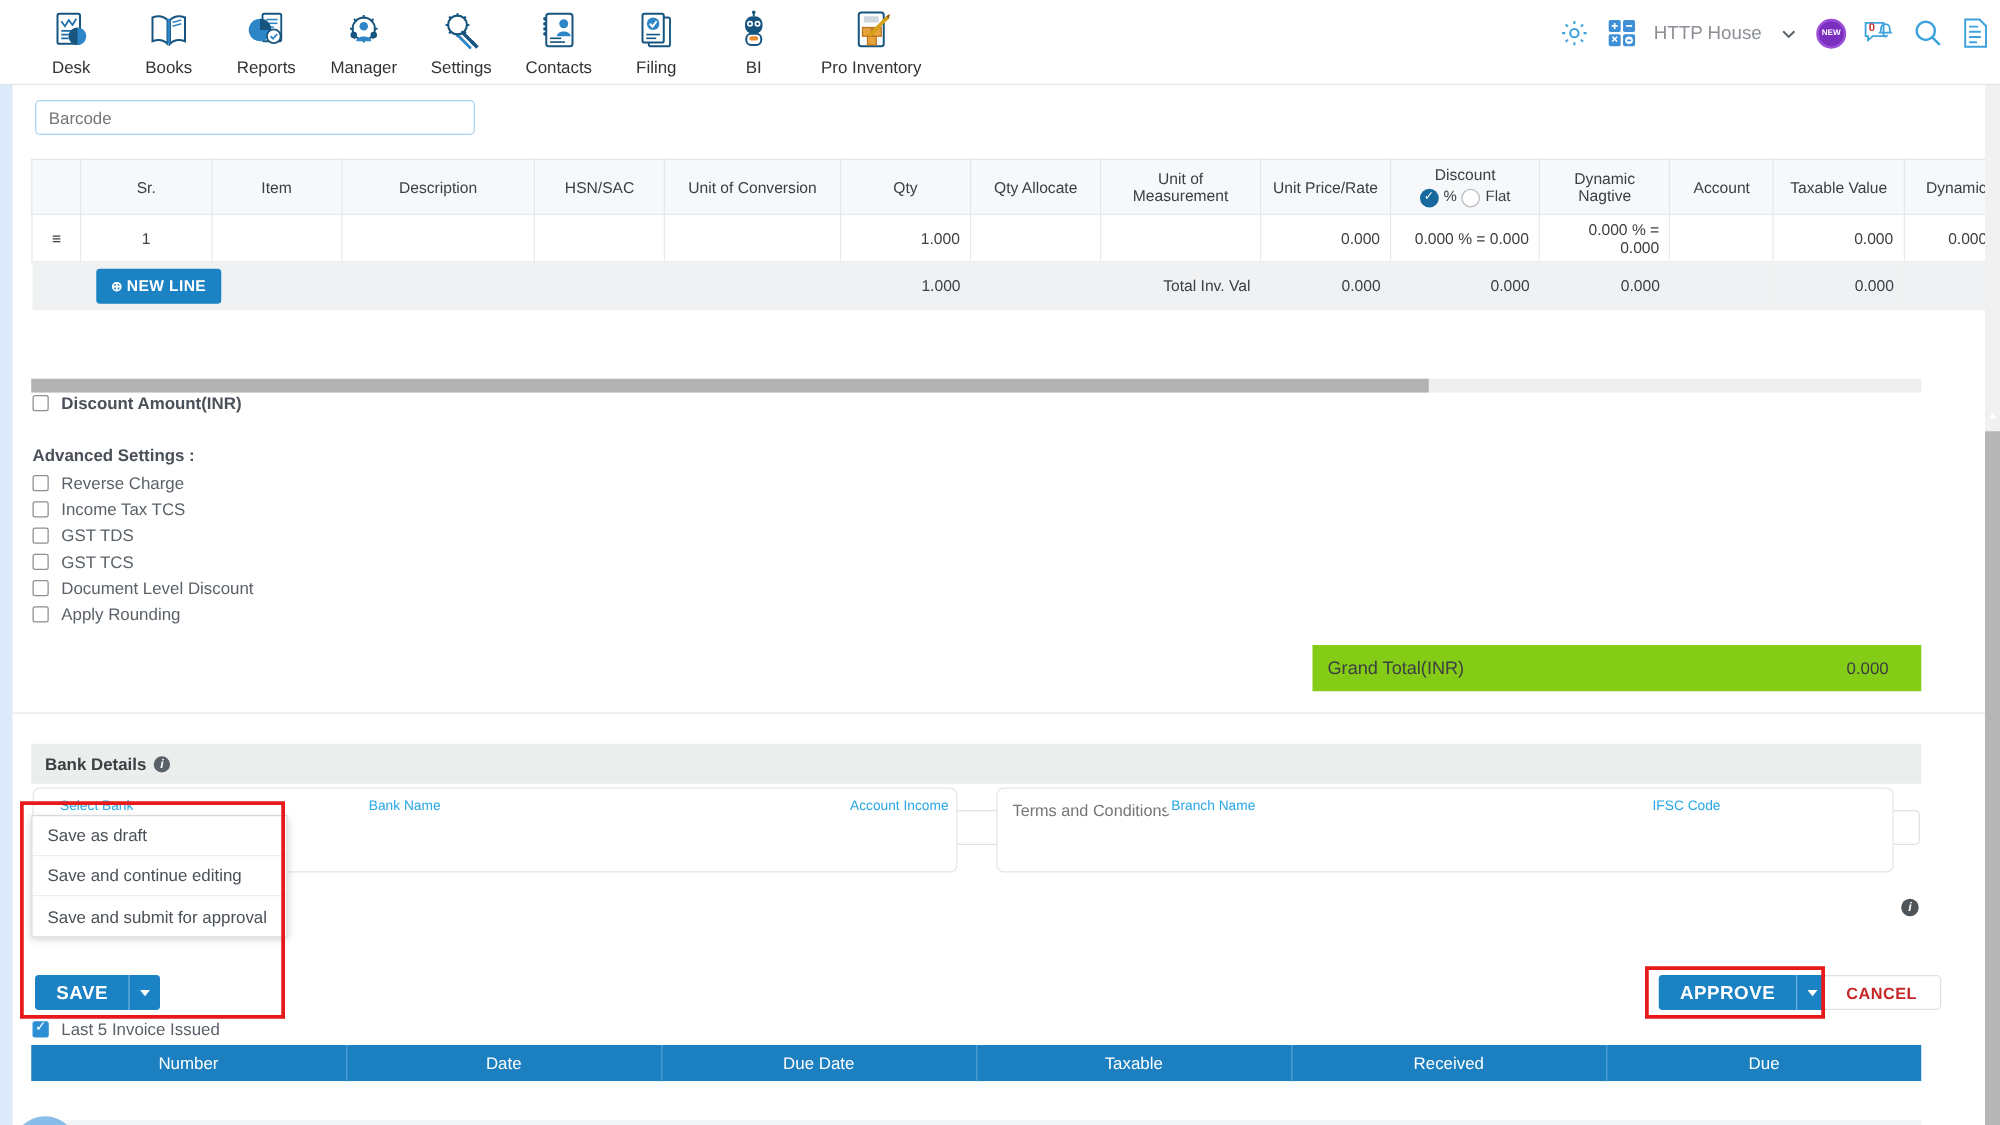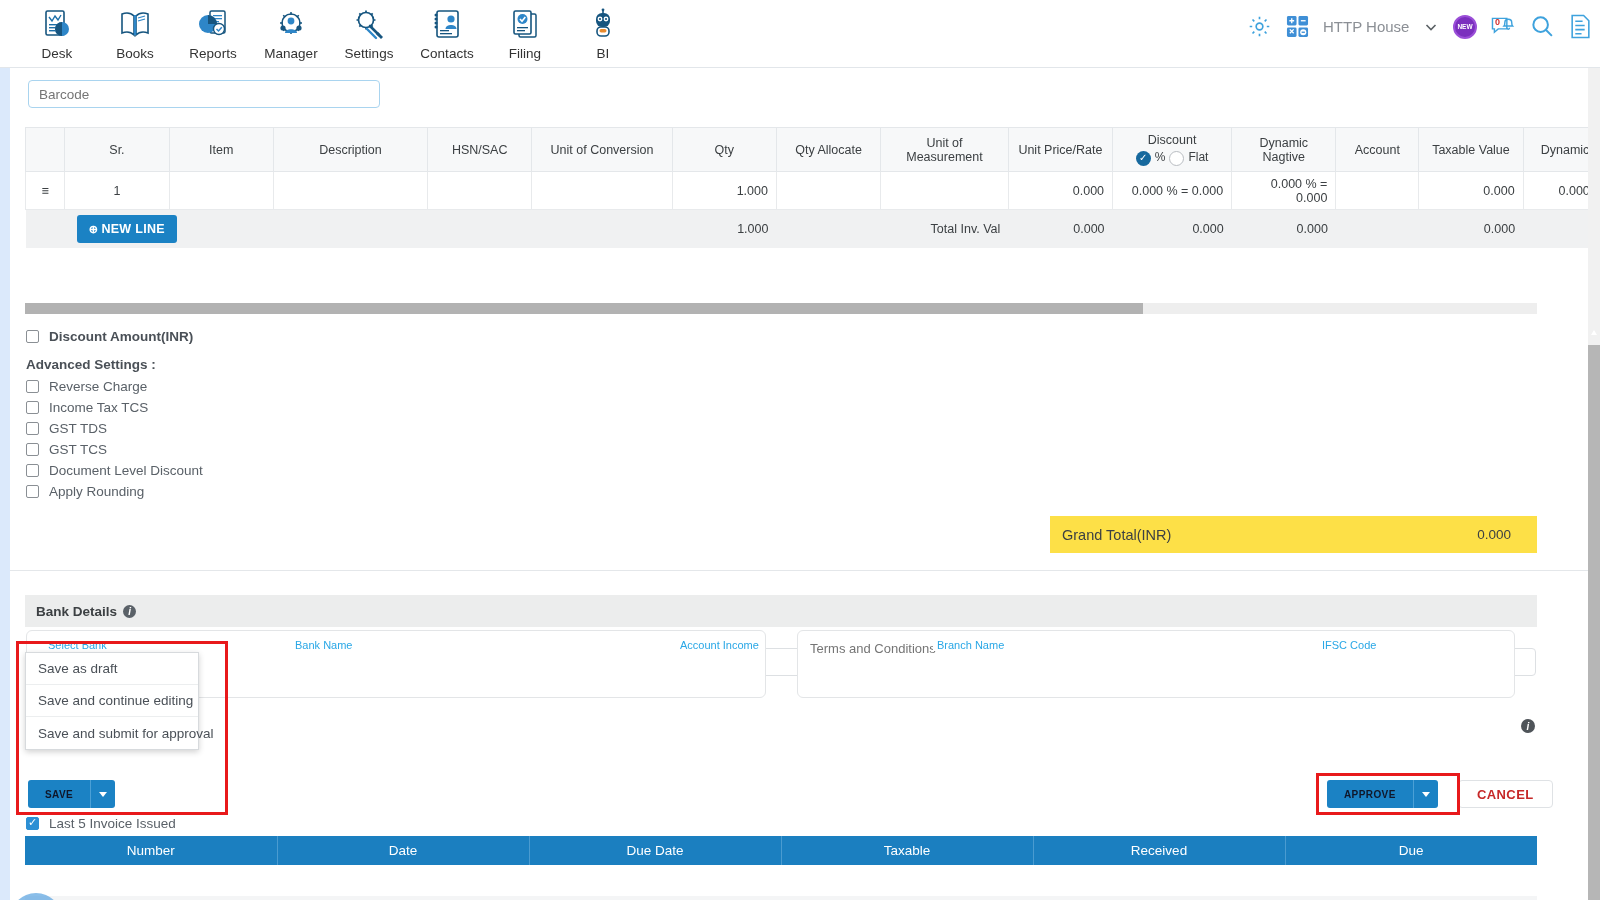--- a/index.html
+++ b/index.html
@@ -124,32 +124,32 @@
   .cb.checked {
     background: #2c8fd4; border-color: #2c8fd4; position: relative;
   }
   .cb.checked::after {
     content: "✓"; color: #fff; font-size: 11px; position: absolute;
     left: 1px; top: -2px; line-height: 13px;
   }
   .cbrow { display: flex; align-items: center; gap: 10px; height: 21px; }
   .cbrow .txt { font-size: 13.5px; color: #5a6168; }
 
-  .disc-amt { position: absolute; left: 26px; top: 258px; }
+  .disc-amt { position: absolute; left: 26px; top: 244px; }
   .disc-amt .txt { font-weight: bold; color: #4a5057; }
   .adv-title {
     position: absolute; left: 26px; top: 289px;
     font-size: 13.5px; font-weight: bold; color: #4a5057;
   }
   .adv-list { position: absolute; left: 26px; top: 308px; }
 
   
   .grand {
     position: absolute; left: 1050px; top: 448px; width: 487px; height: 37px;
-    background: #fde047; display: flex; align-items: center;
+    background: #84cc16; display: flex; align-items: center;
     justify-content: space-between; padding: 0 26px 0 12px;
   }
   .grand .l { font-size: 14.5px; color: #3c4043; }
   .grand .r { font-size: 13.5px; color: #3c4043; }
 
   .hr-sep {
     position: absolute; left: 10px; top: 502px; width: 1578px; height: 1px; background: #e4e7ea;
   }
 
   
@@ -191,37 +191,37 @@
   }
   .ta-info {
     position: absolute; left: 1521px; top: 651px;
     width: 14px; height: 14px; border-radius: 50%; background: #4f5459; color: #fff;
     font-size: 10px; font-weight: bold; display: flex; align-items: center;
     justify-content: center; font-style: italic;
   }
 
   
   .save-menu {
-    position: absolute; left: 25px; top: 584px; width: 174px;
+    position: absolute; left: 25px; top: 584px; width: 205px;
     background: #fff; border: 1px solid #d7dadd; box-shadow: 0 2px 6px rgba(0,0,0,.18);
     z-index: 40;
   }
   .save-menu .mi {
     height: 32px; display: flex; align-items: center; padding-left: 12px;
     font-size: 13.5px; color: #4a5057; border-bottom: 1px solid #eceeef; cursor: pointer;
     white-space: nowrap;
   }
   .save-menu .mi:last-child { border-bottom: none; }
 
   .save-btn-wrap {
     position: absolute; left: 28px; top: 712px; z-index: 41; display: flex;
   }
   .btn-primary {
-    background: #1b82c4; color: #0f172a; border: none; height: 28px; padding: 0 17px;
-    font-size: 10px; font-weight: bold; letter-spacing: .4px; cursor: pointer;
+    background: #1b82c4; color: #ffffff; border: none; height: 28px; padding: 0 17px;
+    font-size: 15px; font-weight: bold; letter-spacing: .4px; cursor: pointer;
     border-radius: 3px 0 0 3px; font-family: "Liberation Sans", sans-serif;
   }
   .btn-split {
     background: #1b82c4; border: none; border-left: 1px solid #4ba0d6; height: 28px;
     width: 25px; border-radius: 0 3px 3px 0; cursor: pointer;
     display: flex; align-items: center; justify-content: center;
   }
   .caret-wh {
     width: 0; height: 0; border-left: 4px solid transparent; border-right: 4px solid transparent;
     border-top: 5px solid #fff;
@@ -404,20 +404,34 @@
             <circle cx="20" cy="11" r="1.1" fill="#16557f"></circle>
           <path d="M17 2 L17 5" stroke="#16557f" stroke-width="1.6"></path>
             <circle cx="17" cy="1.8" r="1.4" fill="#16557f"></circle>
           <rect x="11" y="19" width="12" height="9" rx="4" fill="#fff" stroke="#16557f" stroke-width="1.6"></rect>
           <rect x="13.5" y="21" width="7" height="3.4" rx="1.7" fill="#e98b2e"></rect>
         </svg>
       </span>
       <span class="lbl">BI</span>
     </div>
 
+    <div class="nav-item wide">
+      <span class="ico">
+        <svg width="34" height="34" viewBox="0 0 34 34">
+          <rect x="7" y="2" width="20" height="27" rx="2" fill="#fff" stroke="#16557f" stroke-width="1.6"></rect>
+          <rect x="11" y="5" width="12" height="5" fill="#cfd7de"></rect>
+          <rect x="10" y="14" width="7" height="7" fill="#e8a33d" stroke="#b9761f" stroke-width="1"></rect>
+          <rect x="18" y="14" width="7" height="7" fill="#e8a33d" stroke="#b9761f" stroke-width="1"></rect>
+          <rect x="14" y="21" width="7" height="7" fill="#e8a33d" stroke="#b9761f" stroke-width="1"></rect>
+          <path d="M16 20 L30 6" stroke="#d4a017" stroke-width="3" stroke-linecap="round"></path>
+          <path d="M29 5 L32 3 L31 7 Z" fill="#8a5a1a"></path>
+        </svg>
+      </span>
+      <span class="lbl">Pro Inventory</span>
+    </div>
   </div>
 
   <div class="topright">
     <span>
       <svg width="25" height="25" viewBox="0 0 24 24" fill="none" stroke="#3ea2dd" stroke-width="1.6">
         <circle cx="12" cy="12" r="3.2"></circle>
         <path d="M12 2.6v2.4M12 19v2.4M2.6 12h2.4M19 12h2.4M5.3 5.3l1.7 1.7M17 17l1.7 1.7M18.7 5.3L17 7M7 17l-1.7 1.7"></path>
       </svg>
     </span>
     <span>

